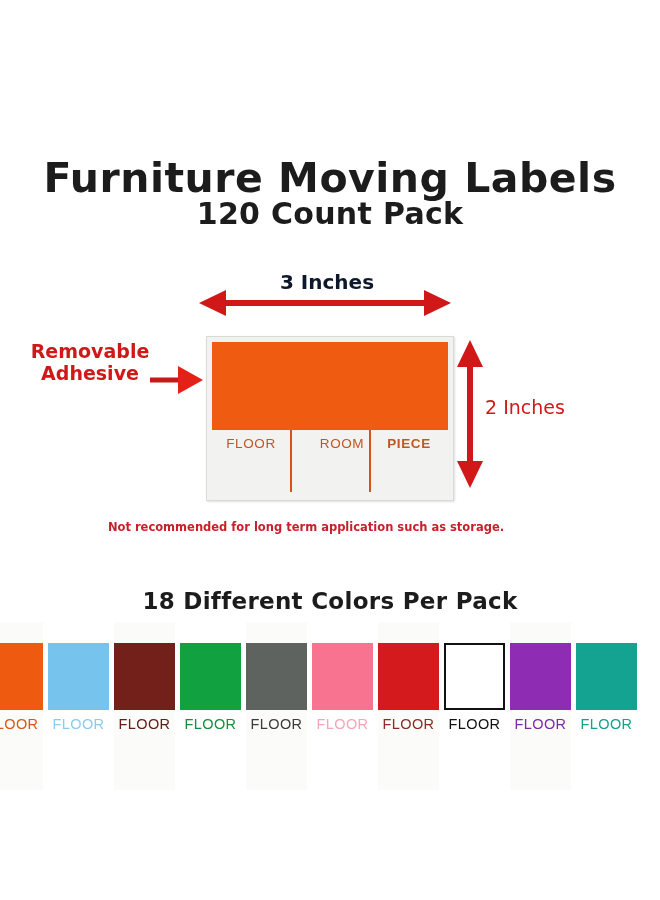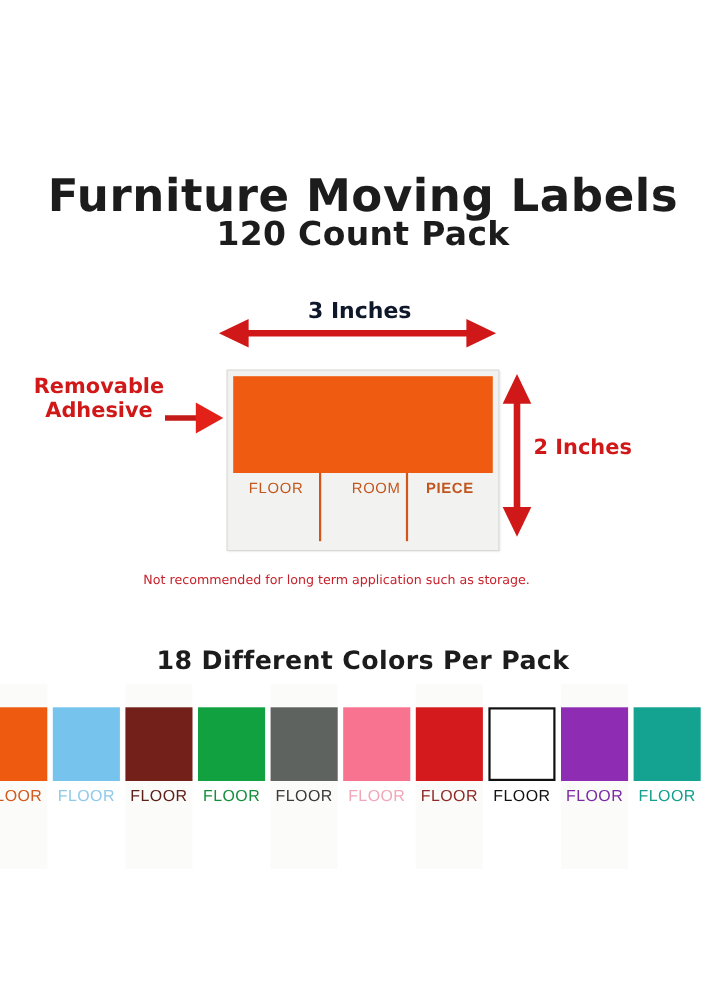--- a/index.html
+++ b/index.html
@@ -76,21 +76,21 @@
     color: #0f172a;
     white-space: nowrap;
   }
   .dim-right-label {
     position: absolute;
     left: 485px;
     top: 126px;
     width: 120px;
     text-align: left;
     font-size: 19px;
-    font-weight: bold;
+    font-weight: normal;
     color: #d01818;
     white-space: nowrap;
   }
   .adhesive-label {
     position: absolute;
     left: 20px;
     top: 70px;
     width: 140px;
     text-align: center;
     font-size: 19px;
@@ -162,21 +162,21 @@
   .d1 { left: 78px; }
   .d2 { left: 157px; }
 
   .disclaimer {
     position: absolute;
     left: 0;
     top: 520px;
     width: 612px;
     text-align: center;
     font-size: 11.5px;
-    font-weight: normal;
+    font-weight: bold;
     color: #c8202a;
     white-space: nowrap;
   }
 
   
   .swatch-strip {
     position: absolute;
     left: 0;
     top: 622px;
     width: 660px;

